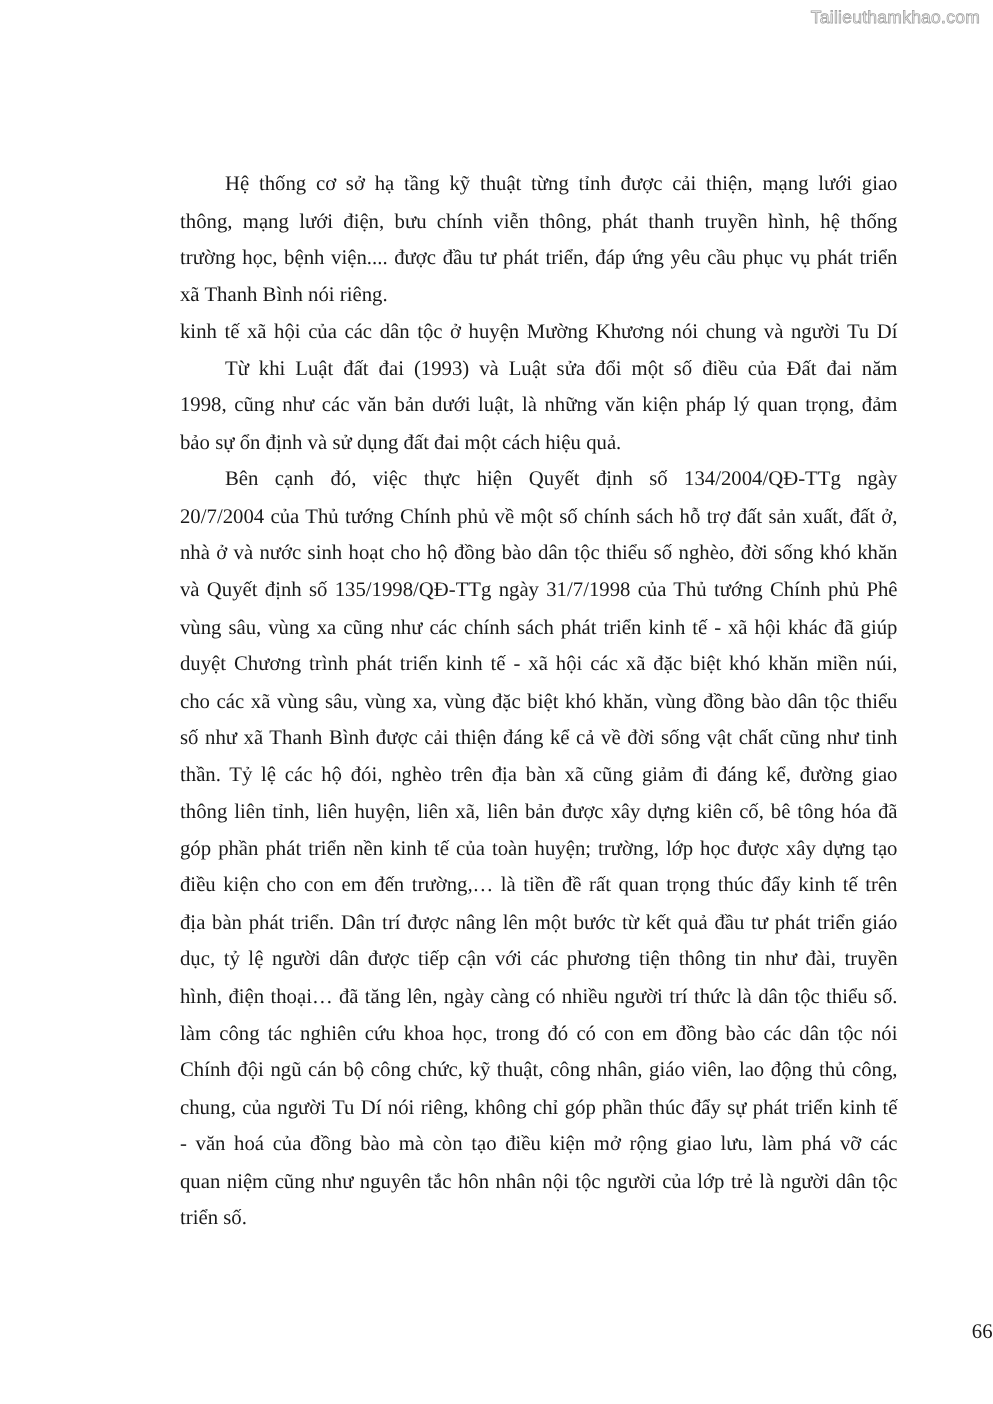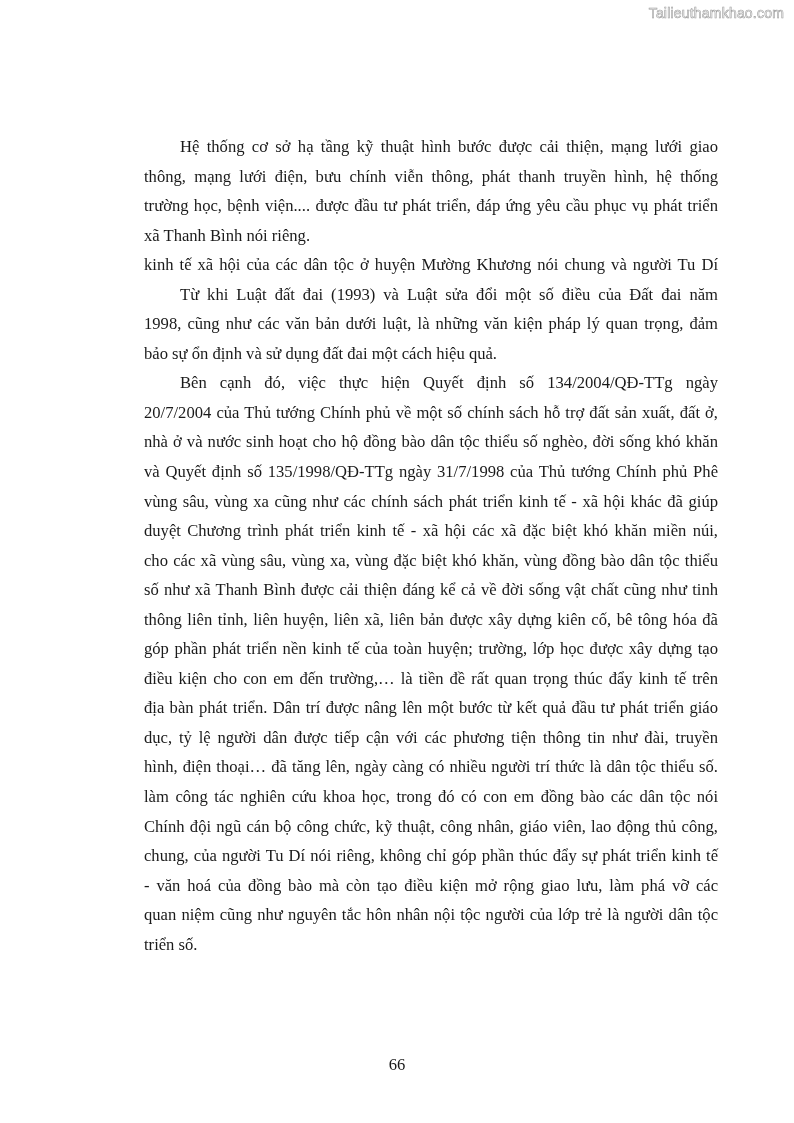--- a/index.html
+++ b/index.html
@@ -44,51 +44,52 @@
     text-align-last: left;
   }
   .line.indent {
     padding-left: 36px;
   }
   .page-number {
     position: absolute;
     top: 1055px;
     left: 0;
     width: 794px;
-    text-align: center;
+    text-align: right;
     font-size: 16.6px;
   }
 </style>
 </head>
 <body>
 
 <div class="watermark">Tailieuthamkhao.com</div>
 
 <div class="content">
   <div>
-    <div class="line indent">Hệ thống cơ sở hạ tầng kỹ thuật hình bước được cải thiện, mạng lưới giao</div>
+    <div class="line indent">Hệ thống cơ sở hạ tầng kỹ thuật từng tỉnh được cải thiện, mạng lưới giao</div>
     <div class="line">thông, mạng lưới điện, bưu chính viễn thông, phát thanh truyền hình, hệ thống</div>
     <div class="line">trường học, bệnh viện.... được đầu tư phát triển, đáp ứng yêu cầu phục vụ phát triển</div>
     <div class="line last">xã Thanh Bình nói riêng.</div>
     <div class="line">kinh tế xã hội của các dân tộc ở huyện Mường Khương nói chung và người Tu Dí</div>
   </div>
   <div>
     <div class="line indent">Từ khi Luật đất đai (1993) và Luật sửa đổi một số điều của Đất đai năm</div>
     <div class="line">1998, cũng như các văn bản dưới luật, là những văn kiện pháp lý quan trọng, đảm</div>
     <div class="line last">bảo sự ổn định và sử dụng đất đai một cách hiệu quả.</div>
   </div>
   <div>
     <div class="line indent">Bên cạnh đó, việc thực hiện Quyết định số 134/2004/QĐ-TTg ngày</div>
     <div class="line">20/7/2004 của Thủ tướng Chính phủ về một số chính sách hỗ trợ đất sản xuất, đất ở,</div>
     <div class="line">nhà ở và nước sinh hoạt cho hộ đồng bào dân tộc thiểu số nghèo, đời sống khó khăn</div>
     <div class="line">và Quyết định số 135/1998/QĐ-TTg ngày 31/7/1998 của Thủ tướng Chính phủ Phê</div>
     <div class="line">vùng sâu, vùng xa cũng như các chính sách phát triển kinh tế - xã hội khác đã giúp</div>
     <div class="line">duyệt Chương trình phát triển kinh tế - xã hội các xã đặc biệt khó khăn miền núi,</div>
     <div class="line">cho các xã vùng sâu, vùng xa, vùng đặc biệt khó khăn, vùng đồng bào dân tộc thiểu</div>
     <div class="line">số như xã Thanh Bình được cải thiện đáng kể cả về đời sống vật chất cũng như tinh</div>
+    <div class="line">thần. Tỷ lệ các hộ đói, nghèo trên địa bàn xã cũng giảm đi đáng kể, đường giao</div>
     <div class="line">thông liên tỉnh, liên huyện, liên xã, liên bản được xây dựng kiên cố, bê tông hóa đã</div>
     <div class="line">góp phần phát triển nền kinh tế của toàn huyện;  trường, lớp học được xây dựng tạo</div>
     <div class="line">điều kiện cho con em đến trường,… là tiền đề rất quan trọng thúc đẩy kinh tế trên</div>
     <div class="line">địa bàn phát triển. Dân trí được nâng lên một bước từ kết quả đầu tư phát triển giáo</div>
     <div class="line">dục, tỷ lệ người dân được tiếp cận với các phương tiện thông tin như đài, truyền</div>
     <div class="line">hình, điện thoại… đã tăng lên, ngày càng có nhiều người trí thức là dân tộc thiểu số.</div>
     <div class="line">làm công tác nghiên cứu khoa học, trong đó có con em đồng bào các dân tộc nói</div>
     <div class="line">Chính đội ngũ cán bộ công chức, kỹ thuật, công nhân, giáo viên, lao động thủ công,</div>
     <div class="line">chung, của người Tu Dí nói riêng, không chỉ góp phần thúc đẩy sự phát triển kinh tế</div>
     <div class="line">- văn hoá của đồng bào mà còn tạo điều kiện mở rộng giao lưu, làm phá vỡ các</div>

